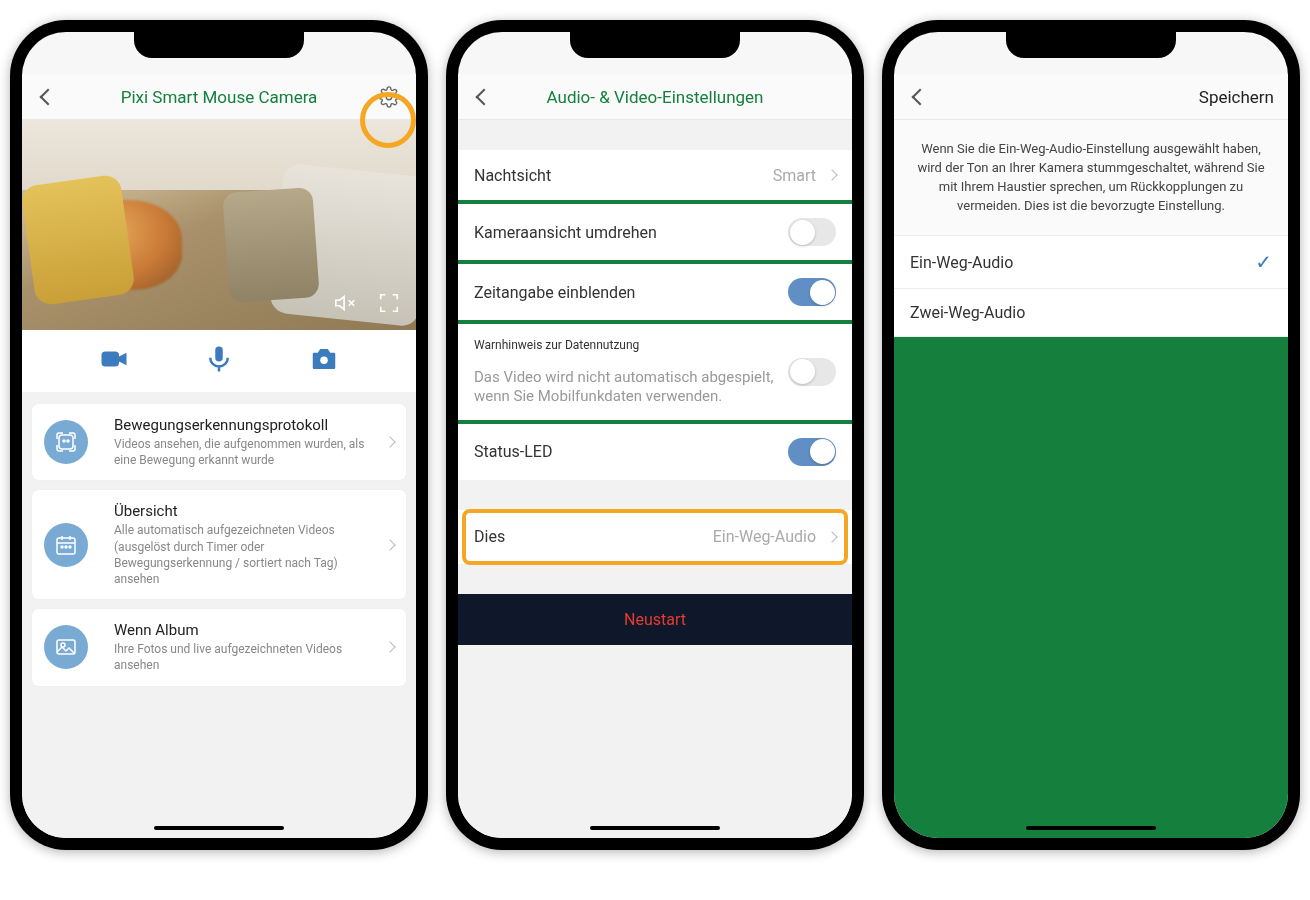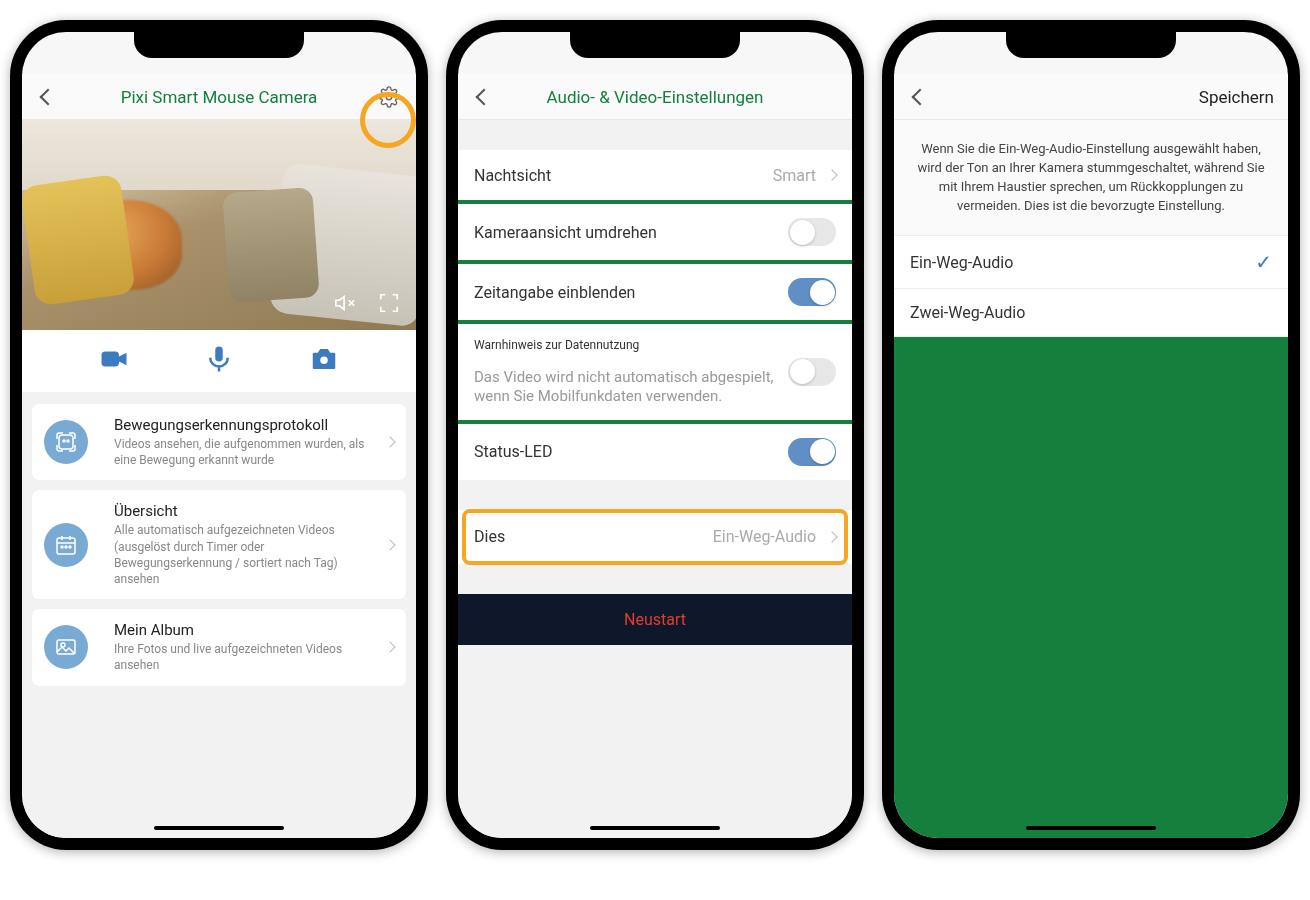--- a/index.html
+++ b/index.html
@@ -346,21 +346,21 @@
         </div>
         <div class="card">
           <div class="card-icon">
             <svg width="24" height="24" viewBox="0 0 24 24" fill="none" stroke="#fff" stroke-width="1.5">
                 <rect x="3" y="5" width="18" height="14" rx="2"></rect>
                 <circle cx="9" cy="10" r="2"></circle>
                 <path d="M3 17l5-5 4 4 3-3 6 6"></path>
               </svg>
           </div>
           <div class="card-body">
-            <div class="card-title">Mein Album</div>
+            <div class="card-title">Wenn Album</div>
             <div class="card-sub">Ihre Fotos und live aufgezeichneten Videos ansehen</div>
           </div>
           <div class="chev"></div>
         </div>
       </div>
     </div>
     <div class="home-indicator"></div>
   </div>
 </div>
 

